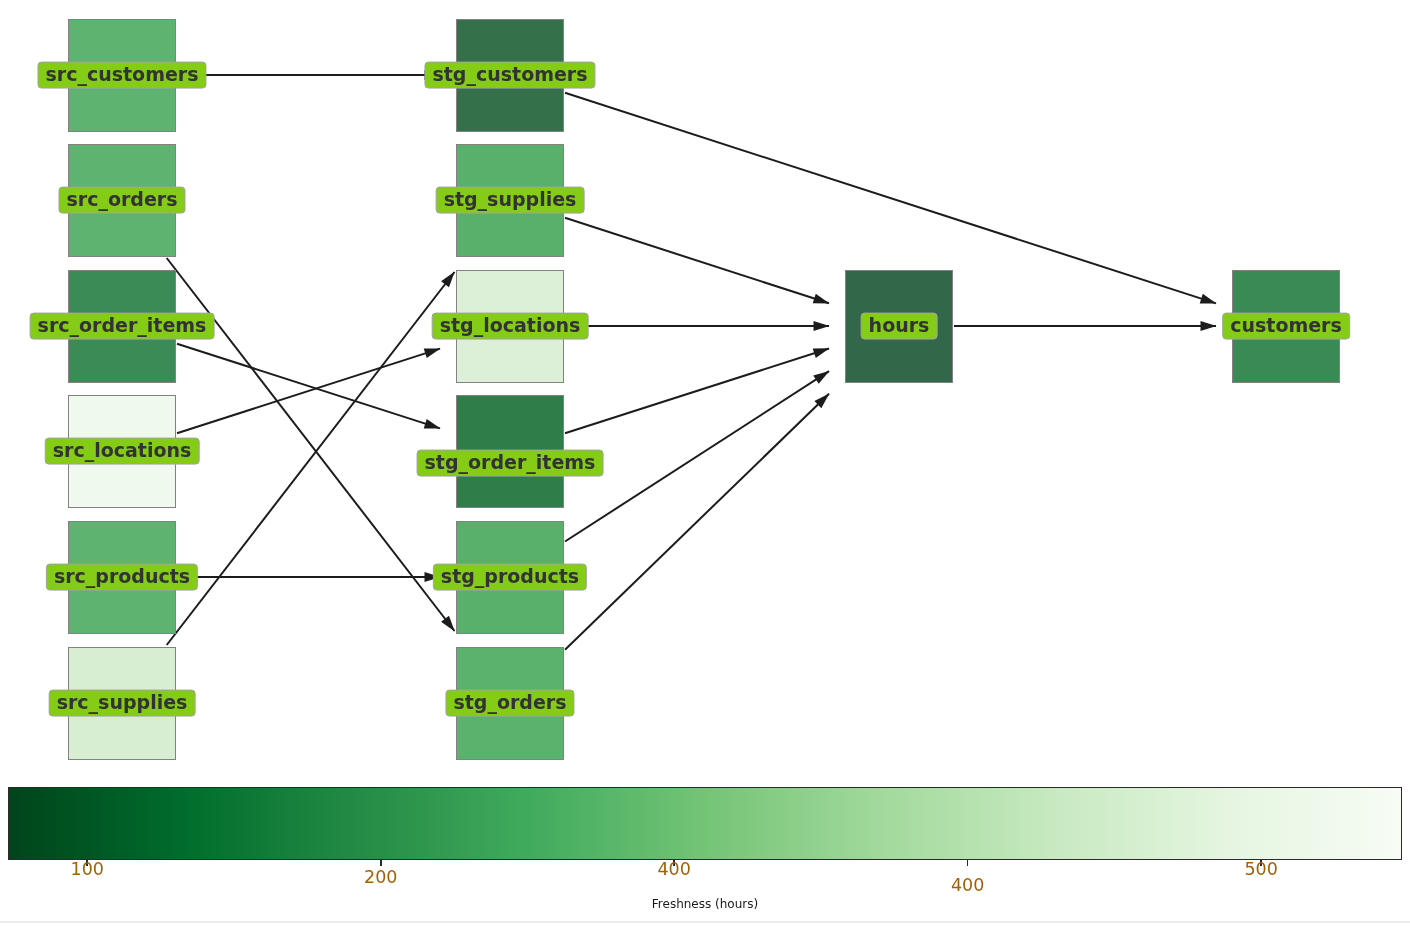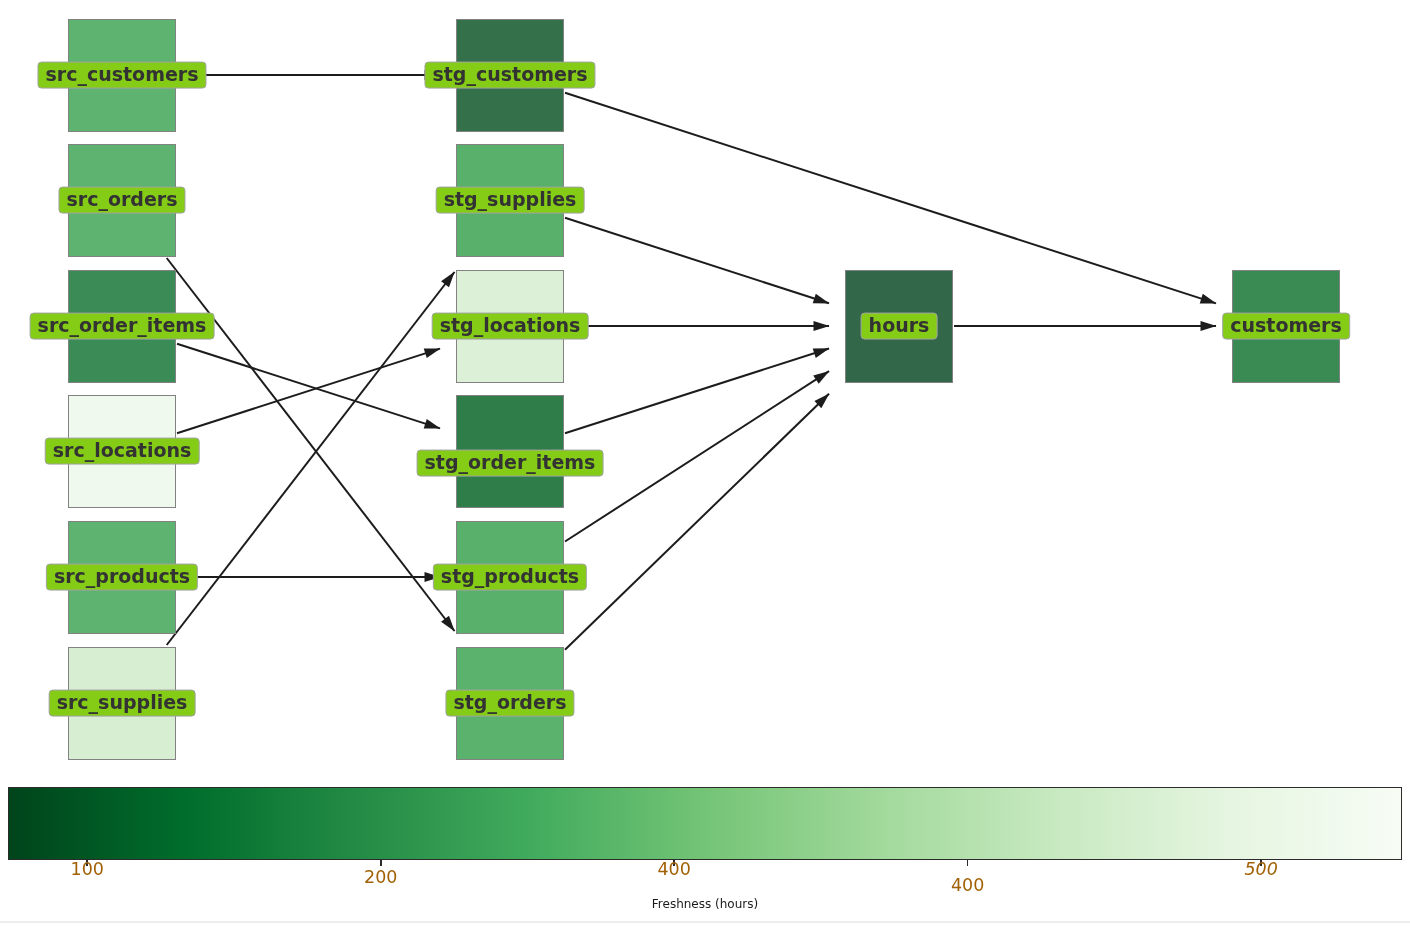--- a/index.html
+++ b/index.html
@@ -145,17 +145,17 @@
   <div id="cbar-ticks">
       <div class="cbar-tick" style="left: 86.4379px;"></div>
       <div class="cbar-tick-label" style="left: 87.2379px;">100</div>
       <div class="cbar-tick" style="left: 379.912px;"></div>
       <div class="cbar-tick-label" style="left: 380.712px; margin-top: 8px;">200</div>
       <div class="cbar-tick" style="left: 673.385px;"></div>
       <div class="cbar-tick-label" style="left: 674.185px;">400</div>
       <div class="cbar-tick" style="left: 966.859px;"></div>
       <div class="cbar-tick-label" style="left: 967.659px; margin-top: 16px;">400</div>
       <div class="cbar-tick" style="left: 1260.33px;"></div>
-      <div class="cbar-tick-label" style="left: 1261.13px; font-style: italic;">500</div>
+      <div class="cbar-tick-label" style="left: 1261.13px;">500</div>
     </div>
   <div class="cbar-axis-label">Freshness (hours)</div>
   <div class="fig-bottom-line"></div>
 </div>
 
 </body></html>

